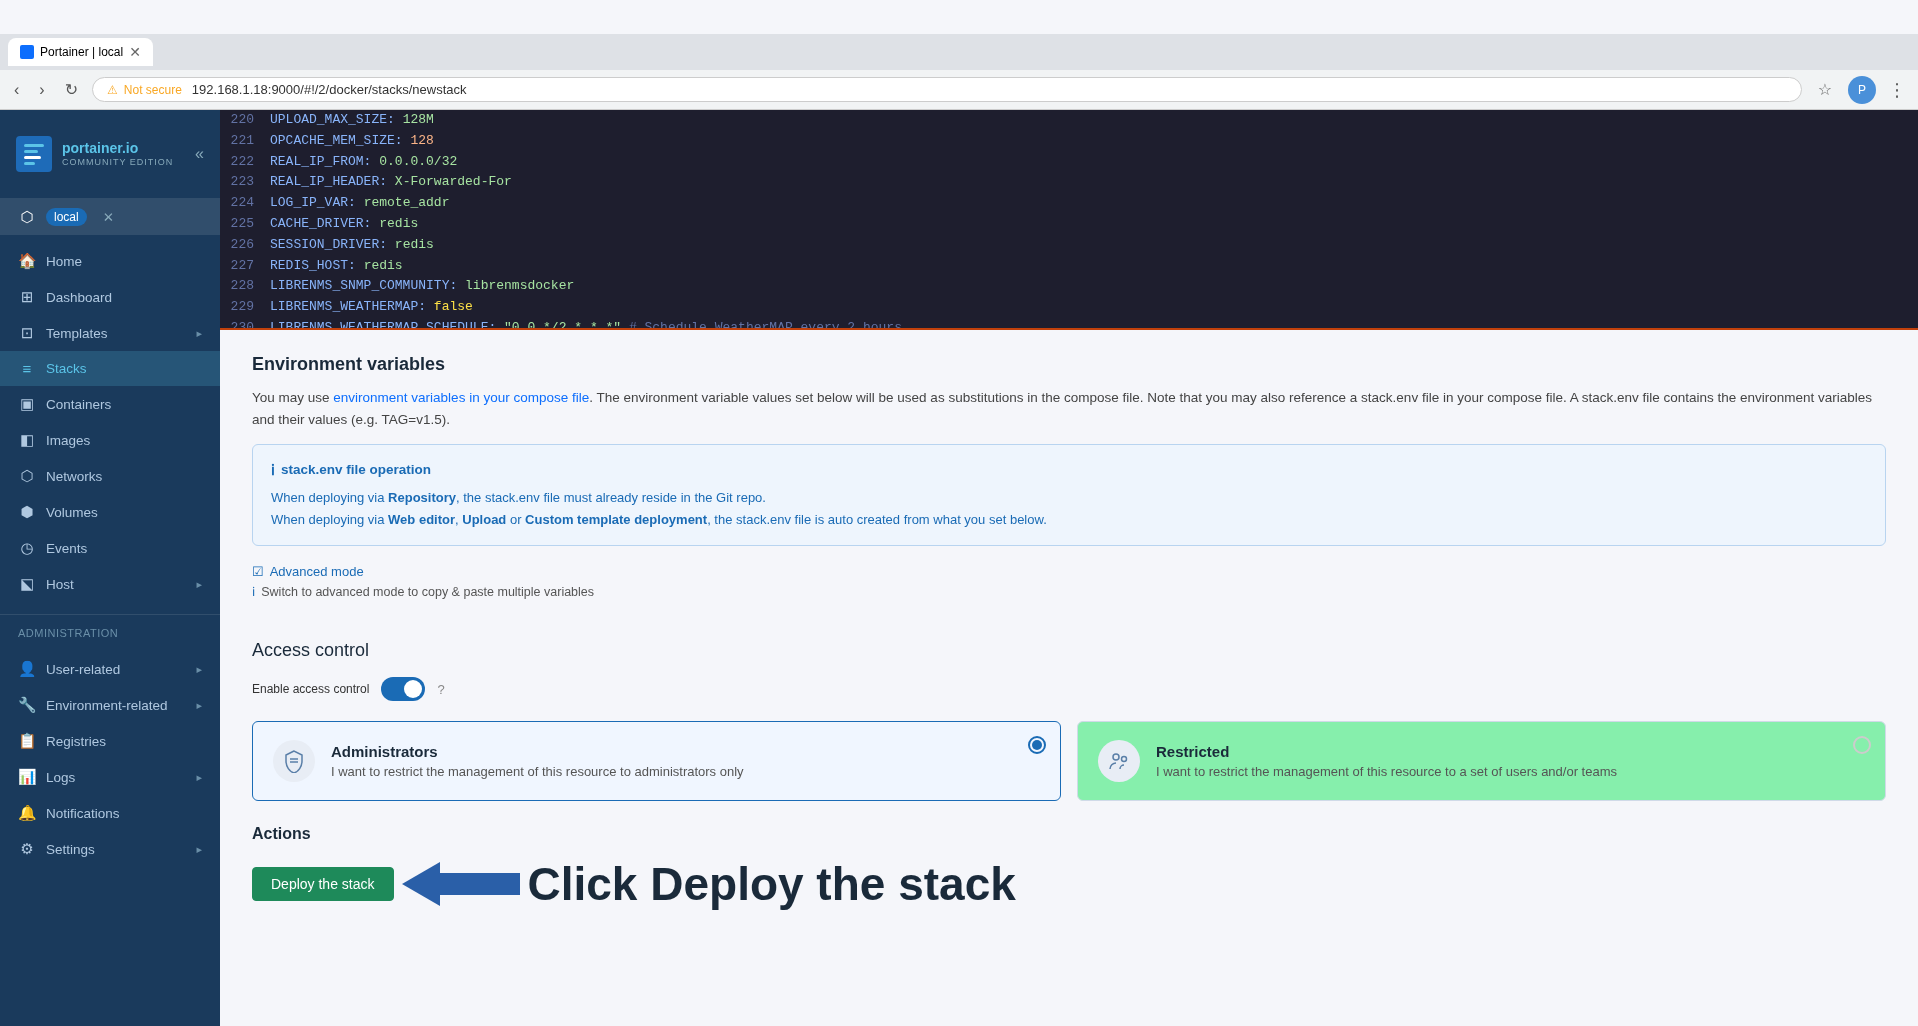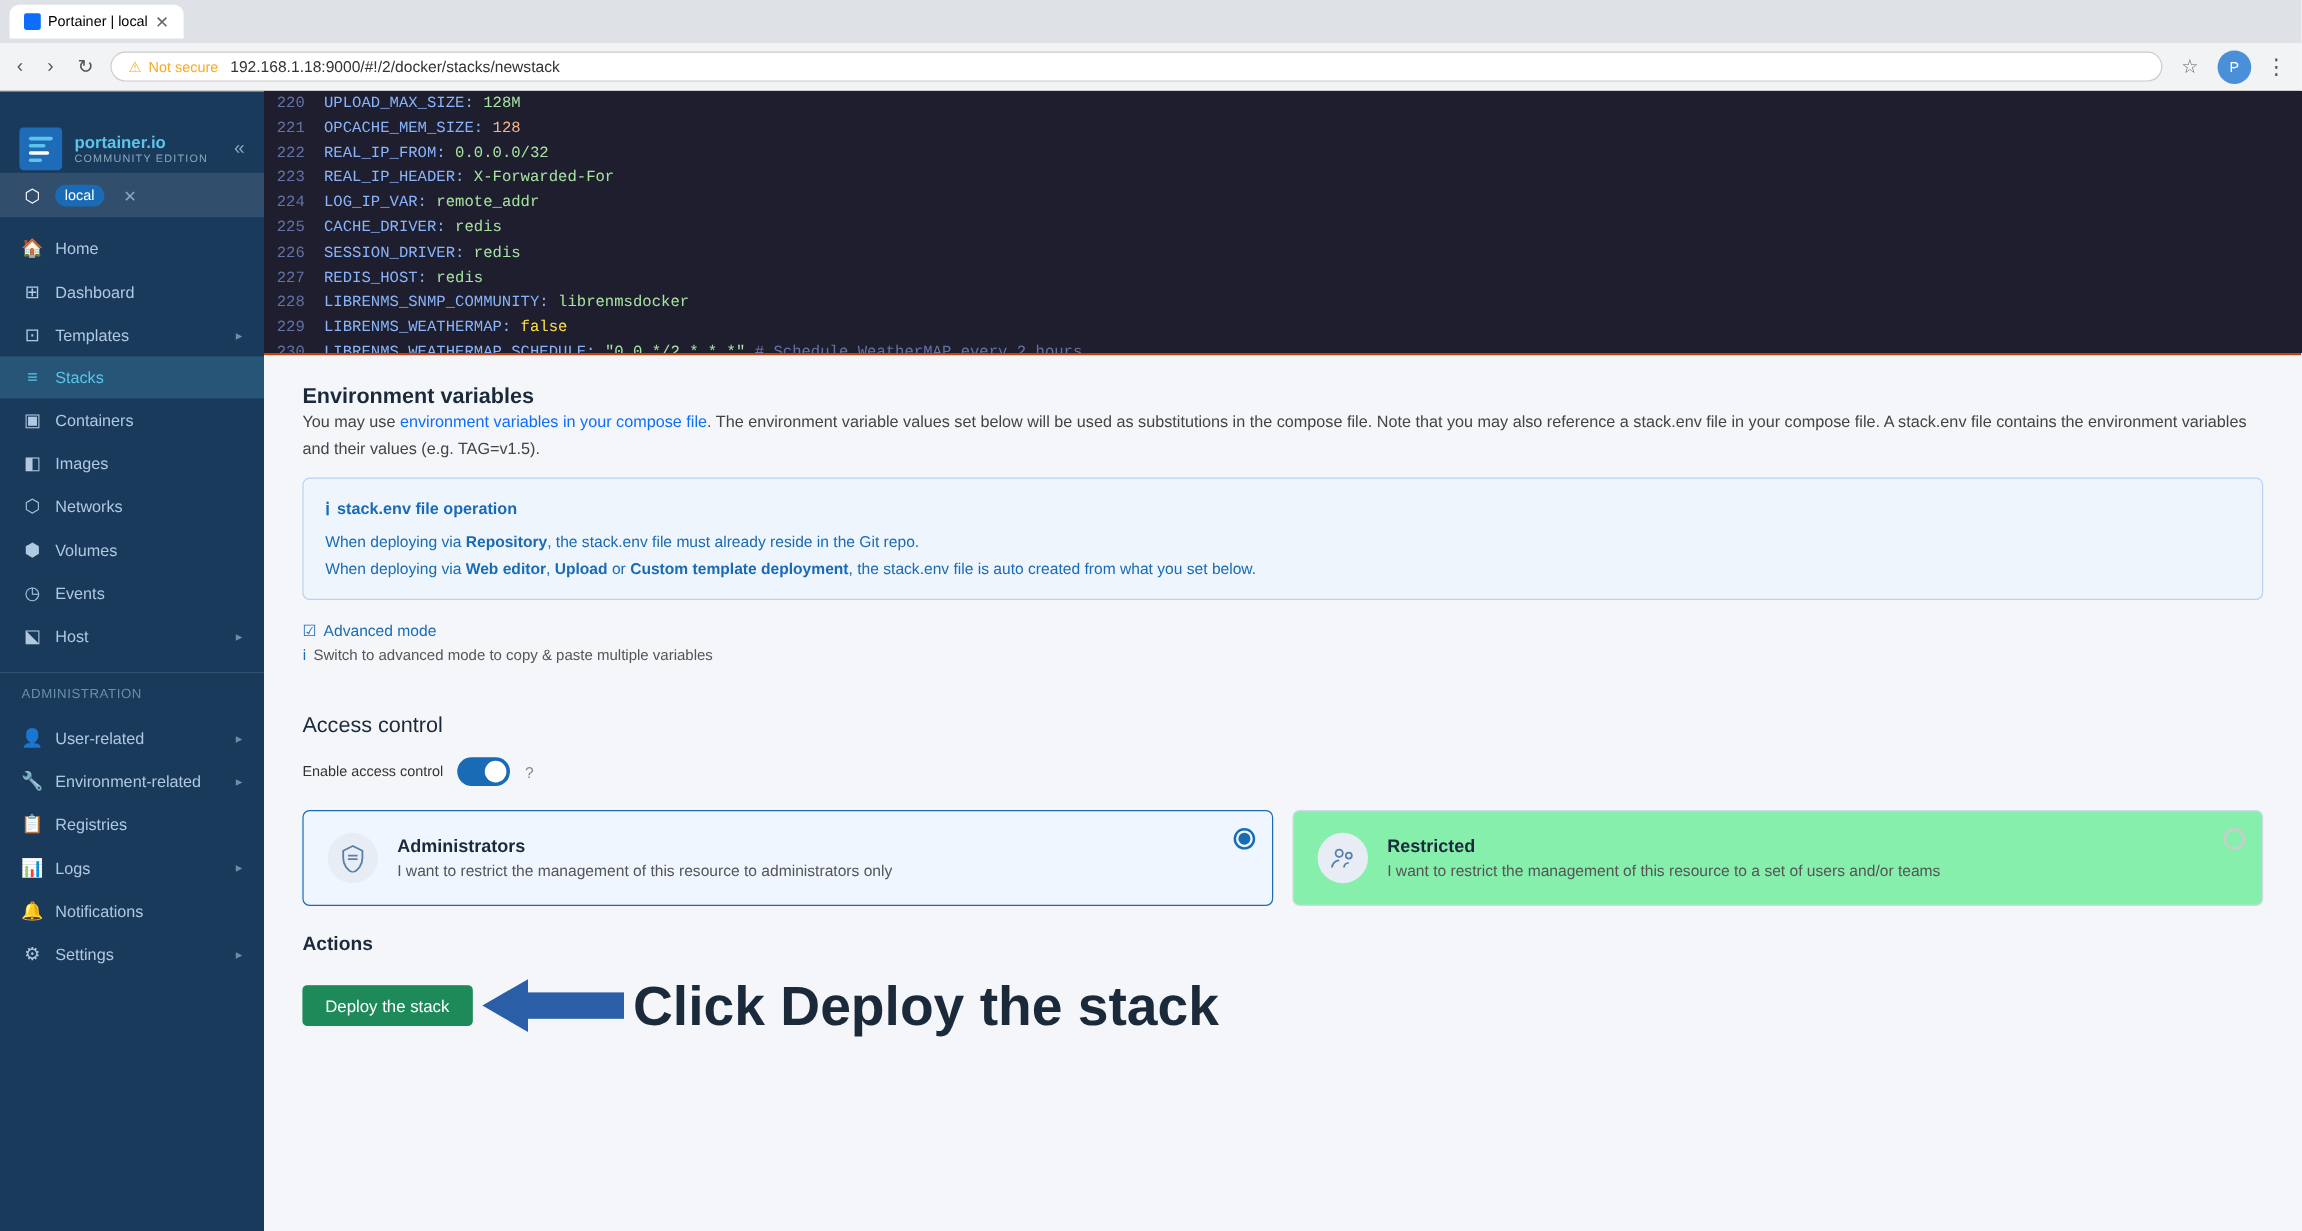--- a/index.html
+++ b/index.html
@@ -1,37 +1,37 @@
 <!DOCTYPE html>
 <html><head>
   <meta charset="utf-8">
   <style>
     * { box-sizing: border-box; margin: 0; padding: 0; }
     body { font-family: -apple-system, BlinkMacSystemFont, 'Segoe UI', sans-serif; background: #f5f6fa; display: flex; flex-direction: column; height: 100vh; overflow: hidden; }
 
     
-    .browser-chrome { background: #dee1e6; padding: 6px 8px; display: flex; align-items: center; gap: 8px; height: 36px; }
+    .browser-chrome { background: #dee1e6; padding: 6px 8px; display: flex; align-items: center; gap: 8px; height: 36px; margin-top: 34px; }
     .browser-tabs { display: flex; align-items: center; }
     .browser-tab { background: #fff; border-radius: 8px 8px 0 0; padding: 6px 12px; font-size: 12px; display: flex; align-items: center; gap: 6px; height: 28px; }
     .browser-tab .tab-favicon { width: 14px; height: 14px; background: #0d6efd; border-radius: 2px; display: inline-block; }
     .browser-tab .tab-close { color: #666; cursor: pointer; font-size: 14px; }
     .browser-nav { background: #f1f3f4; padding: 4px 8px; display: flex; align-items: center; gap: 8px; height: 40px; border-bottom: 1px solid #ccc; }
     .nav-btn { background: none; border: none; cursor: pointer; color: #555; font-size: 16px; padding: 4px 6px; border-radius: 50%; }
     .address-bar { flex: 1; background: #fff; border: 1px solid #ccc; border-radius: 20px; padding: 4px 14px; font-size: 13px; color: #333; display: flex; align-items: center; gap: 6px; }
     .address-bar .lock-icon { color: #f9a825; font-size: 12px; }
     .address-text { color: #333; }
     .star-btn { color: #666; font-size: 16px; cursor: pointer; padding: 4px 8px; }
     .profile-icon { width: 28px; height: 28px; border-radius: 50%; background: #4a90d9; display: flex; align-items: center; justify-content: center; color: white; font-size: 12px; cursor: pointer; }
 
     
     .app-layout { display: flex; flex: 1; overflow: hidden; }
 
     
     .sidebar { width: 220px; background: #1a3a5c; color: #fff; display: flex; flex-direction: column; overflow-y: auto; flex-shrink: 0; }
-    .sidebar-logo { padding: 2px 16px; display: flex; align-items: center; gap: 10px; border-bottom: 1px solid rgba(255,255,255,0.1); margin-top: 28px; }
+    .sidebar-logo { padding: 26px 16px; display: flex; align-items: center; gap: 10px; border-bottom: 1px solid rgba(255,255,255,0.1); }
     .logo-icon { width: 36px; height: 36px; }
     .logo-text { font-size: 14px; font-weight: 700; color: #5bc4e8; line-height: 1.1; }
     .logo-sub { font-size: 9px; color: #8ab; letter-spacing: 1px; text-transform: uppercase; }
     .sidebar-collapse-btn { margin-left: auto; color: #8ab; cursor: pointer; font-size: 16px; }
     .sidebar-section { padding: 8px 0; }
     .sidebar-item { display: flex; align-items: center; gap: 10px; padding: 9px 18px; cursor: pointer; color: #b0c8e0; font-size: 13.5px; transition: background 0.15s; position: relative; }
     .sidebar-item.active { background: rgba(91,196,232,0.2); color: #5bc4e8; }
     .sidebar-item .item-icon { font-size: 15px; width: 18px; text-align: center; }
     .sidebar-item .chevron { margin-left: auto; font-size: 11px; color: #6a8fa8; }
     .sidebar-env-close { margin-left: 6px; color: #8ab; cursor: pointer; }
@@ -47,21 +47,21 @@
     .line-num { color: #6272a4; width: 50px; text-align: right; padding-right: 16px; flex-shrink: 0; user-select: none; padding-top: 0; }
     .line-content { flex: 1; padding-right: 20px; white-space: pre; }
     .code-key { color: #89b4fa; }
     .code-val-str { color: #a6e3a1; }
     .code-val-num { color: #fab387; }
     .code-val-bool { color: #fde047; }
     .code-comment { color: #6272a4; }
 
     
     .section { padding: 24px 32px; }
-    .section-title { font-size: 18px; font-weight: 600; color: #1a2a3a; }
+    .section-title { font-size: 18px; font-weight: 600; color: #1a2a3a; margin-bottom: 12px; }
     .section-desc { font-size: 13.5px; color: #444; line-height: 1.6; margin-bottom: 14px; }
     .section-desc a { color: #0d6efd; text-decoration: none; }
 
     
     .info-box { border: 1px solid #b8d4f0; background: #eef5fd; border-radius: 6px; padding: 14px 18px; margin-bottom: 18px; }
     .info-box-title { color: #1a6bb5; font-weight: 600; font-size: 13.5px; margin-bottom: 8px; display: flex; align-items: center; gap: 6px; }
     .info-box-title .info-icon { color: #1a6bb5; font-size: 15px; }
     .info-box-text { font-size: 13px; color: #1a6bb5; line-height: 1.7; }
     .info-box-text strong { font-weight: 700; }
 

